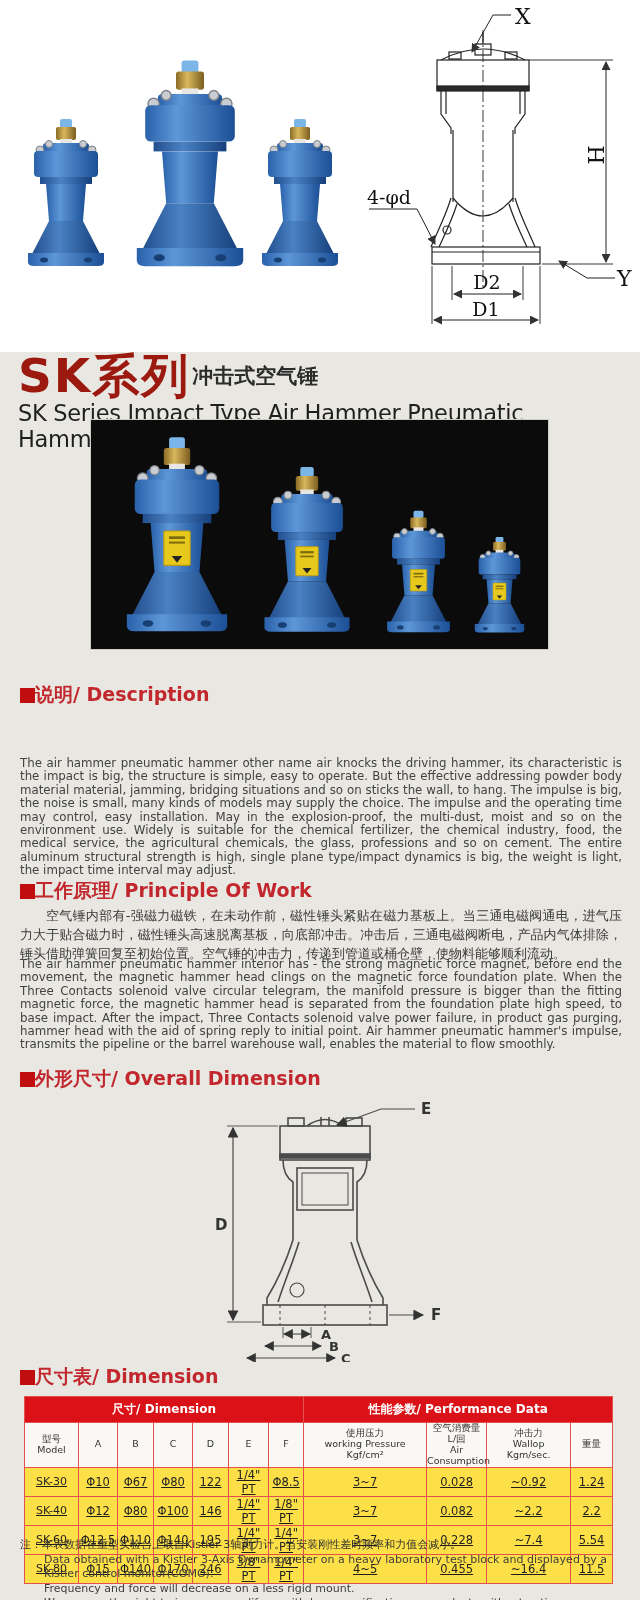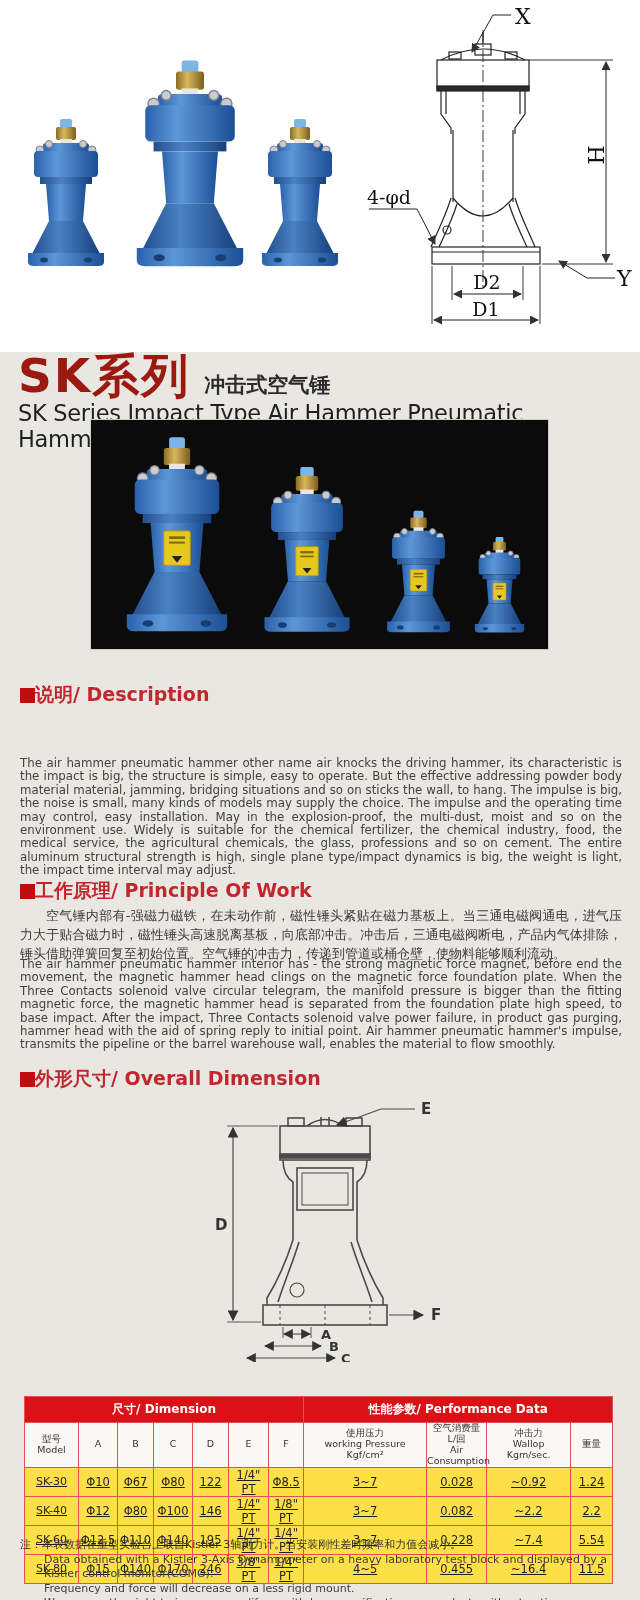--- a/index.html
+++ b/index.html
@@ -3,23 +3,23 @@
 <meta charset="utf-8">
 <style>
   html,body{margin:0;padding:0;}
   body{font-family:"DejaVu Sans","Liberation Sans",sans-serif;background:#ffffff;}
   .page{position:relative;width:640px;height:1600px;background:#ffffff;overflow:hidden;}
   .lower-bg{position:absolute;left:0;top:352px;width:640px;height:1248px;background:#e9e7e2;}
   .abs{position:absolute;}
 
   
   .title-block{left:18px;top:352px;width:604px;}
-  .title-line1{display:flex;align-items:flex-end;}
+  .title-line1{display:flex;align-items:center;}
   .series-red{font-size:47px;font-weight:bold;color:#9b190e;letter-spacing:2px;line-height:1;}
-  .series-suffix{font-size:21px;font-weight:600;color:#2b2b2b;margin-left:14px;}
+  .series-suffix{font-size:21px;font-weight:600;color:#2b2b2b;margin-left:2px;}
   .subtitle-en{font-size:22.5px;color:#1f1f1f;font-weight:500;margin-top:1px;letter-spacing:-0.3px;}
 
   
   .photo-box{left:90px;top:419px;width:457px;height:229px;background:#0b0b0b;border:1px solid #cfcdc8;}
 
   
   .sec-head{display:flex;align-items:center;height:22px;}
   .sec-bullet{width:15px;height:15px;background:#c00d0d;display:inline-block;}
   .sec-title{font-size:19px;font-weight:bold;color:#c1272d;white-space:nowrap;}
 
@@ -225,20 +225,24 @@
       <line x1="64" y1="268" x2="152" y2="268" stroke-width="1.1" marker-start="url(#arr)" marker-end="url(#arr)"></line>
     </g>
     <text class="sans" x="238" y="24" font-size="15" font-weight="bold" fill="#333">E</text>
     <text class="sans" x="32" y="140" font-size="15" font-weight="bold" fill="#333">D</text>
     <text class="sans" x="248" y="230" font-size="15" font-weight="bold" fill="#333">F</text>
     <text class="sans" x="138" y="249" font-size="13" font-weight="bold" fill="#333">A</text>
     <text class="sans" x="146" y="261" font-size="13" font-weight="bold" fill="#333">B</text>
     <text class="sans" x="158" y="273" font-size="13" font-weight="bold" fill="#333">C</text>
   </svg>
 
+  <div class="abs sec-head" style="left:20px;top:1366px">
+    <span class="sec-bullet"></span>
+    <span class="sec-title">尺寸表/ Dimension</span>
+  </div>
 
   <table class="dim abs" style="left:24px;top:1396px">
     <colgroup>
       <col style="width:54px">
         <col style="width:39px">
         <col style="width:36px">
         <col style="width:39px">
       <col style="width:36px">
         <col style="width:40px">
         <col style="width:35px">

